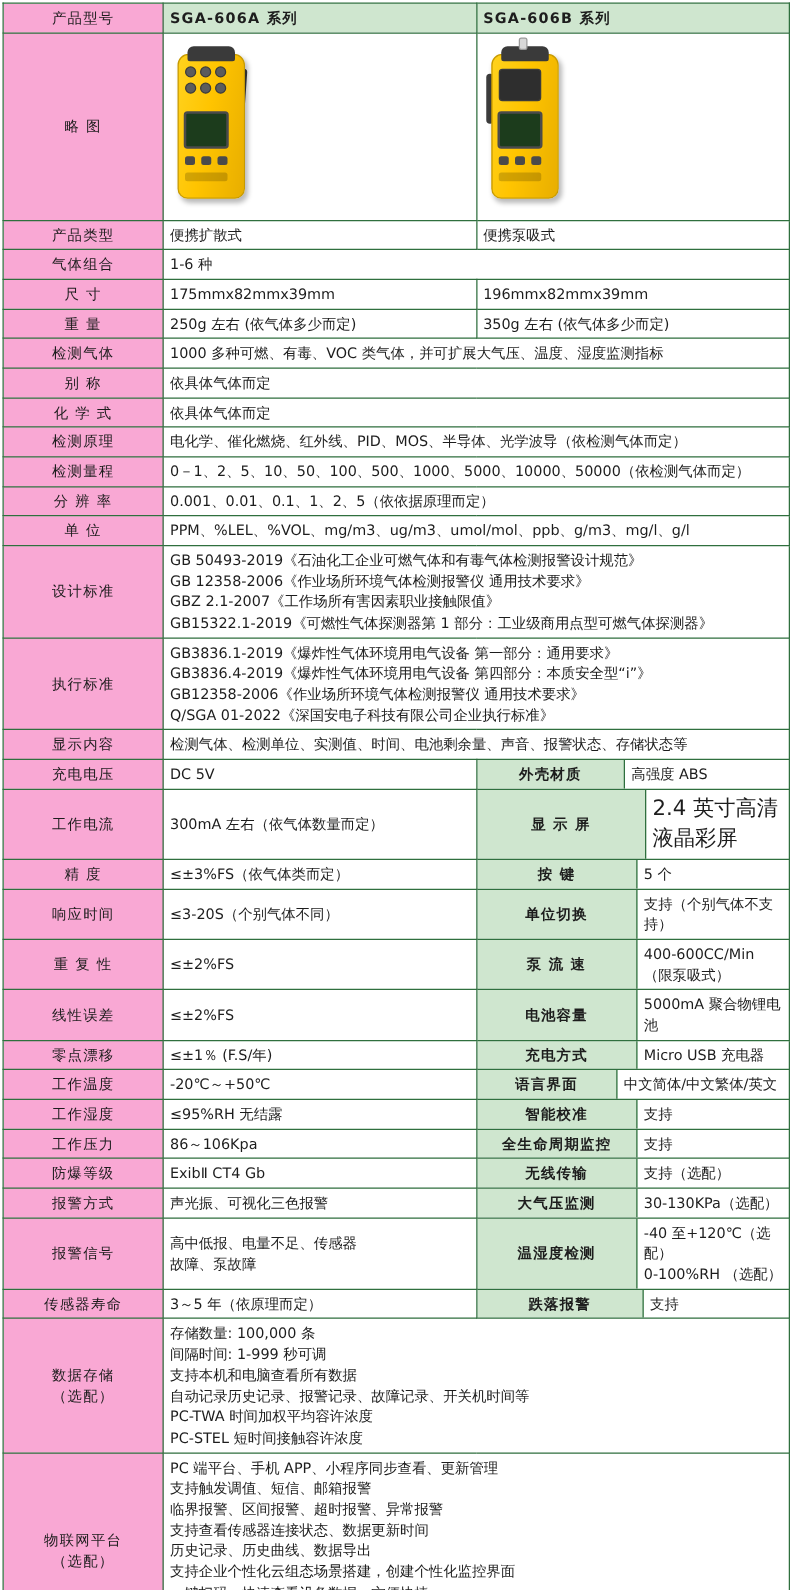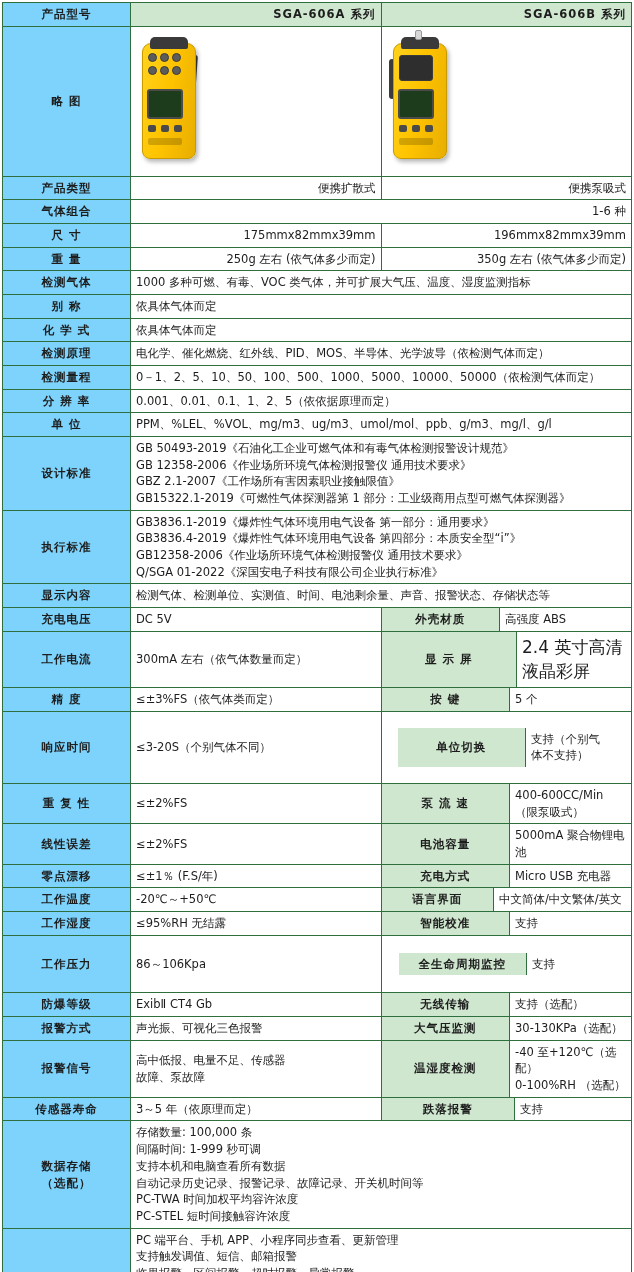--- a/index.html
+++ b/index.html
@@ -23,38 +23,38 @@
     border: 1px solid #2f6f3e;
     padding: 3px 5px;
     font-size: 11.5px;
     color: #1d1d1d;
     line-height: 1.45;
     vertical-align: middle;
     word-break: break-word;
   }
   
   td.lab {
-    background: #7dd3fc;
+    background: #f9a8d4;
     text-align: center;
-    font-weight: bold;
+    font-weight: normal;
     color: #0f3d17;
     width: 128px;
     font-size: 12px;
     letter-spacing: 1px;
   }
   td.lab2 {
     background: #cfe6cf;
     text-align: center;
     font-weight: bold;
     color: #0f3d17;
     font-size: 12px;
     letter-spacing: 1px;
   }
   td.val { background: #ffffff; text-align: left; }
-  td.ctr { text-align: right; margin-left: 46px; }
+  td.ctr { text-align: left; margin-left: 46px; }
   td.multi { white-space: pre-line; text-align: left; }
   td.tall { height: 150px; }
   .imgcell { text-align: center; vertical-align: middle; padding: 6px 0; }
 
   
   .device {
     display: inline-block;
     position: relative;
     width: 66px;
     height: 128px;
@@ -306,21 +306,21 @@
           <td style="border:0;padding:3px 5px;font-size:11.5px">5 个</td>
         </tr>
       </tbody>
             </table>
     </td>
   </tr>
 
   <tr>
     <td class="lab">响应时间</td>
     <td class="val">≤3-20S（个别气体不同）</td>
-    <td class="val" style="padding:16px">
+    <td class="val" style="padding:0">
       <table style="width:100%;border-collapse:collapse">
         <tbody>
                 <tr>
           <td class="lab2" style="width:128px;border:0;border-right:1px solid #2f6f3e">单位切换</td>
           <td style="border:0;padding:3px 5px;font-size:11.5px">支持（个别气体不支持）</td>
         </tr>
       </tbody>
             </table>
     </td>
   </tr>
@@ -396,21 +396,21 @@
           <td style="border:0;padding:3px 5px;font-size:11.5px">支持</td>
         </tr>
       </tbody>
             </table>
     </td>
   </tr>
 
   <tr>
     <td class="lab">工作压力</td>
     <td class="val">86～106Kpa</td>
-    <td class="val" style="padding:17px">
+    <td class="val" style="padding:0">
       <table style="width:100%;border-collapse:collapse">
         <tbody>
                 <tr>
           <td class="lab2" style="width:128px;border:0;border-right:1px solid #2f6f3e">全生命周期监控</td>
           <td style="border:0;padding:3px 5px;font-size:11.5px">支持</td>
         </tr>
       </tbody>
             </table>
     </td>
   </tr>

